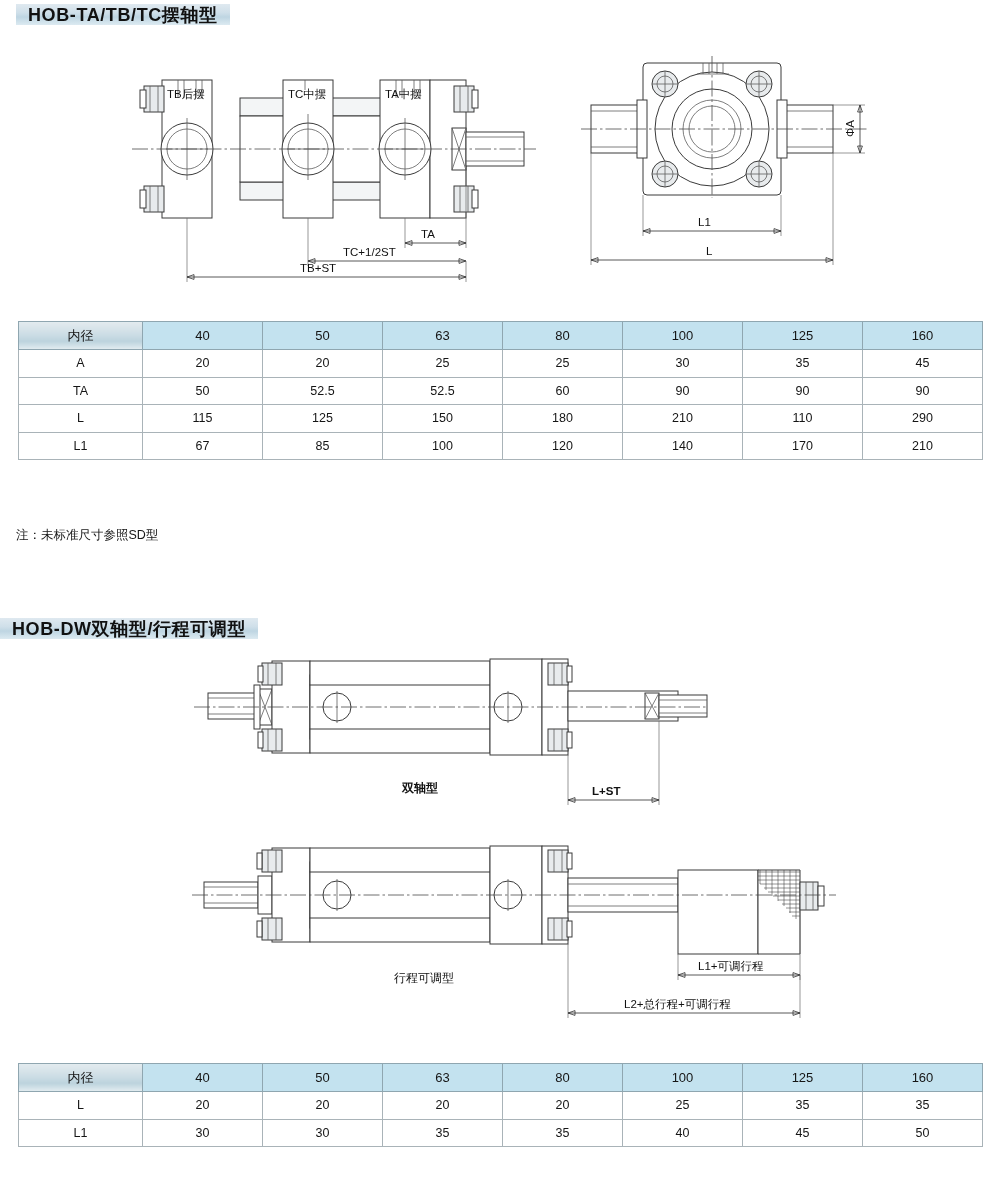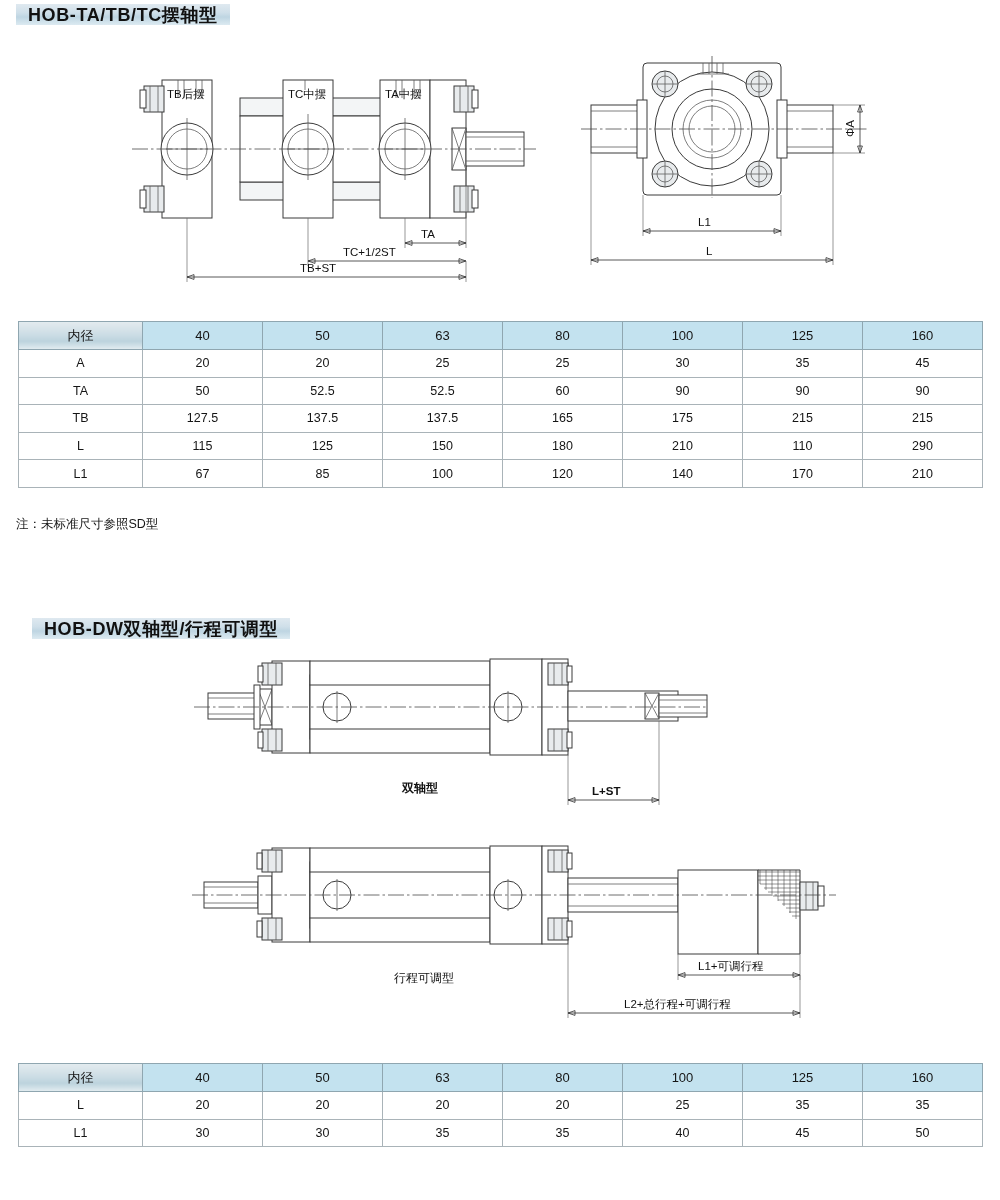--- a/index.html
+++ b/index.html
@@ -292,30 +292,20 @@
           <td class="first">TA</td>
           <td>50</td>
           <td>52.5</td>
           <td>52.5</td>
           <td>60</td>
           <td>90</td>
           <td>90</td>
           <td>90</td>
         </tr>
         <tr>
-          <td class="first">TB</td>
-          <td>127.5</td>
-          <td>137.5</td>
-          <td>137.5</td>
-          <td>165</td>
-          <td>175</td>
-          <td>215</td>
-          <td>215</td>
-        </tr>
-        <tr>
           <td class="first">L</td>
           <td>115</td>
           <td>125</td>
           <td>150</td>
           <td>180</td>
           <td>210</td>
           <td>110</td>
           <td>290</td>
         </tr>
         <tr>
@@ -324,23 +314,23 @@
           <td>85</td>
           <td>100</td>
           <td>120</td>
           <td>140</td>
           <td>170</td>
           <td>210</td>
         </tr>
       </tbody>
   </table>
 
-  <div class="note" style="left:16px;top:516px;">注：未标准尺寸参照SD型</div>
-
-  <div class="banner" style="left:32px;top:618px;">
+  <div class="note" style="left:16px;top:527px;">注：未标准尺寸参照SD型</div>
+
+  <div class="banner" style="left:0;top:618px;">
     <span>HOB-DW双轴型/行程可调型</span>
   </div>
 
   <div class="draw" style="left:190px;top:655px;font-weight:bold;">
     <svg width="520" height="160" viewBox="0 0 520 160">
 
       <rect class="ln fillw" x="18" y="38" width="50" height="26"></rect>
       <line class="ln-t" x1="18" y1="43" x2="68" y2="43"></line>
       <line class="ln-t" x1="18" y1="59" x2="68" y2="59"></line>
 

